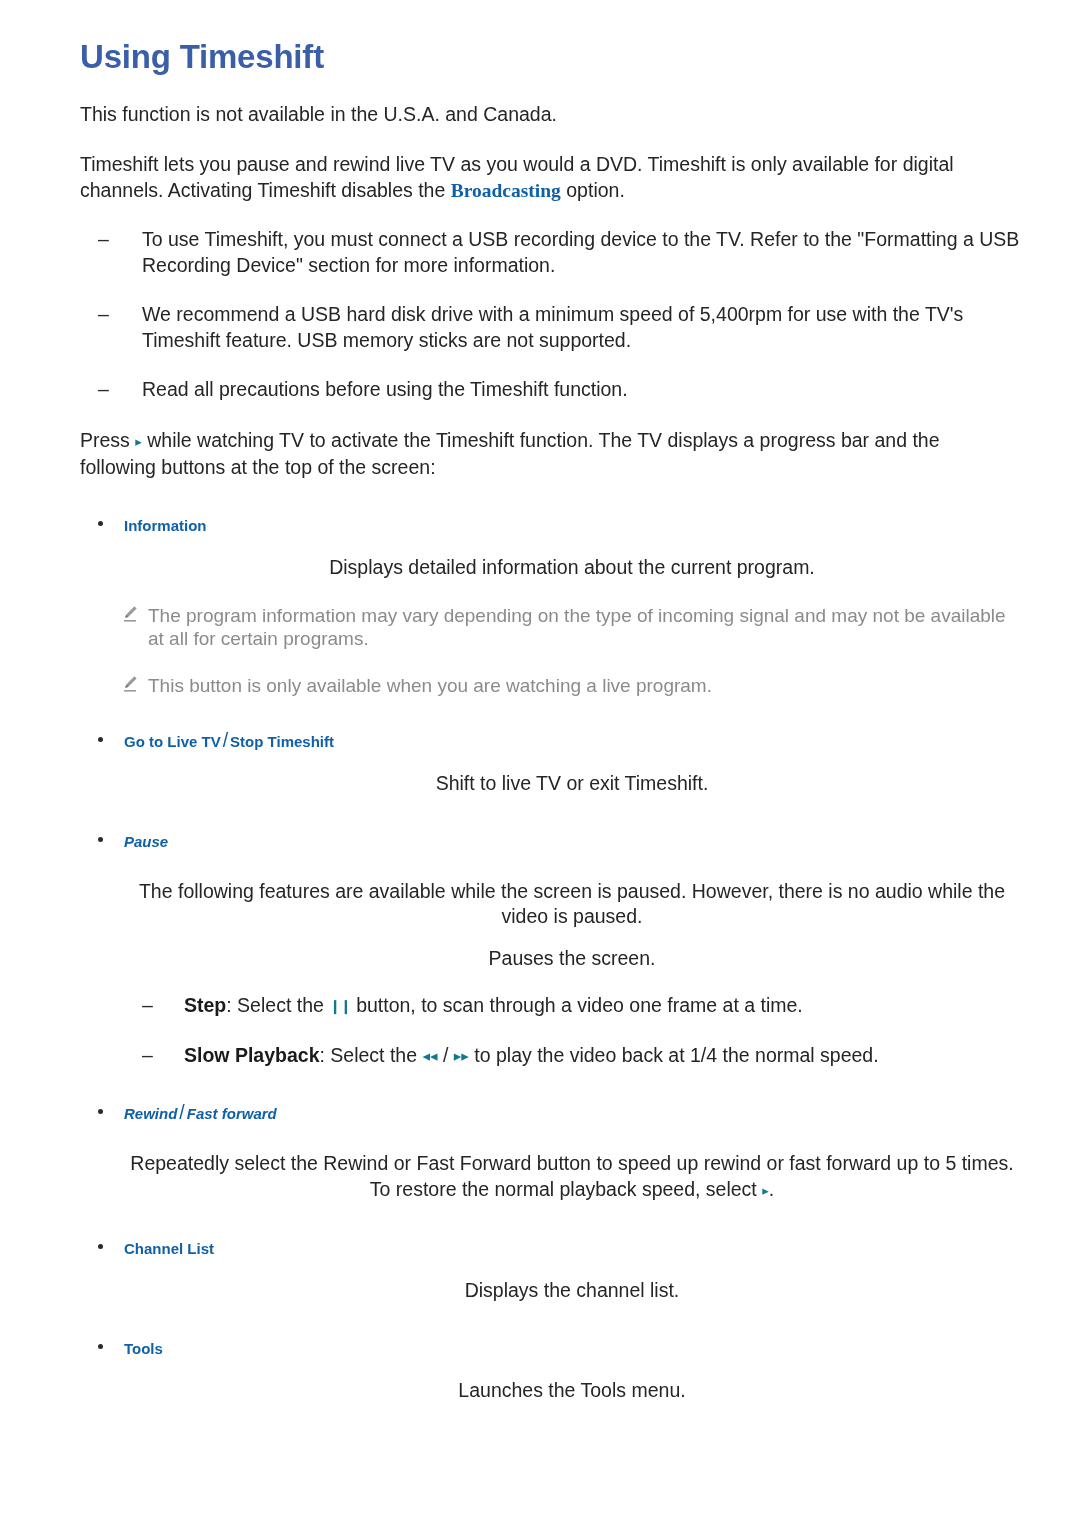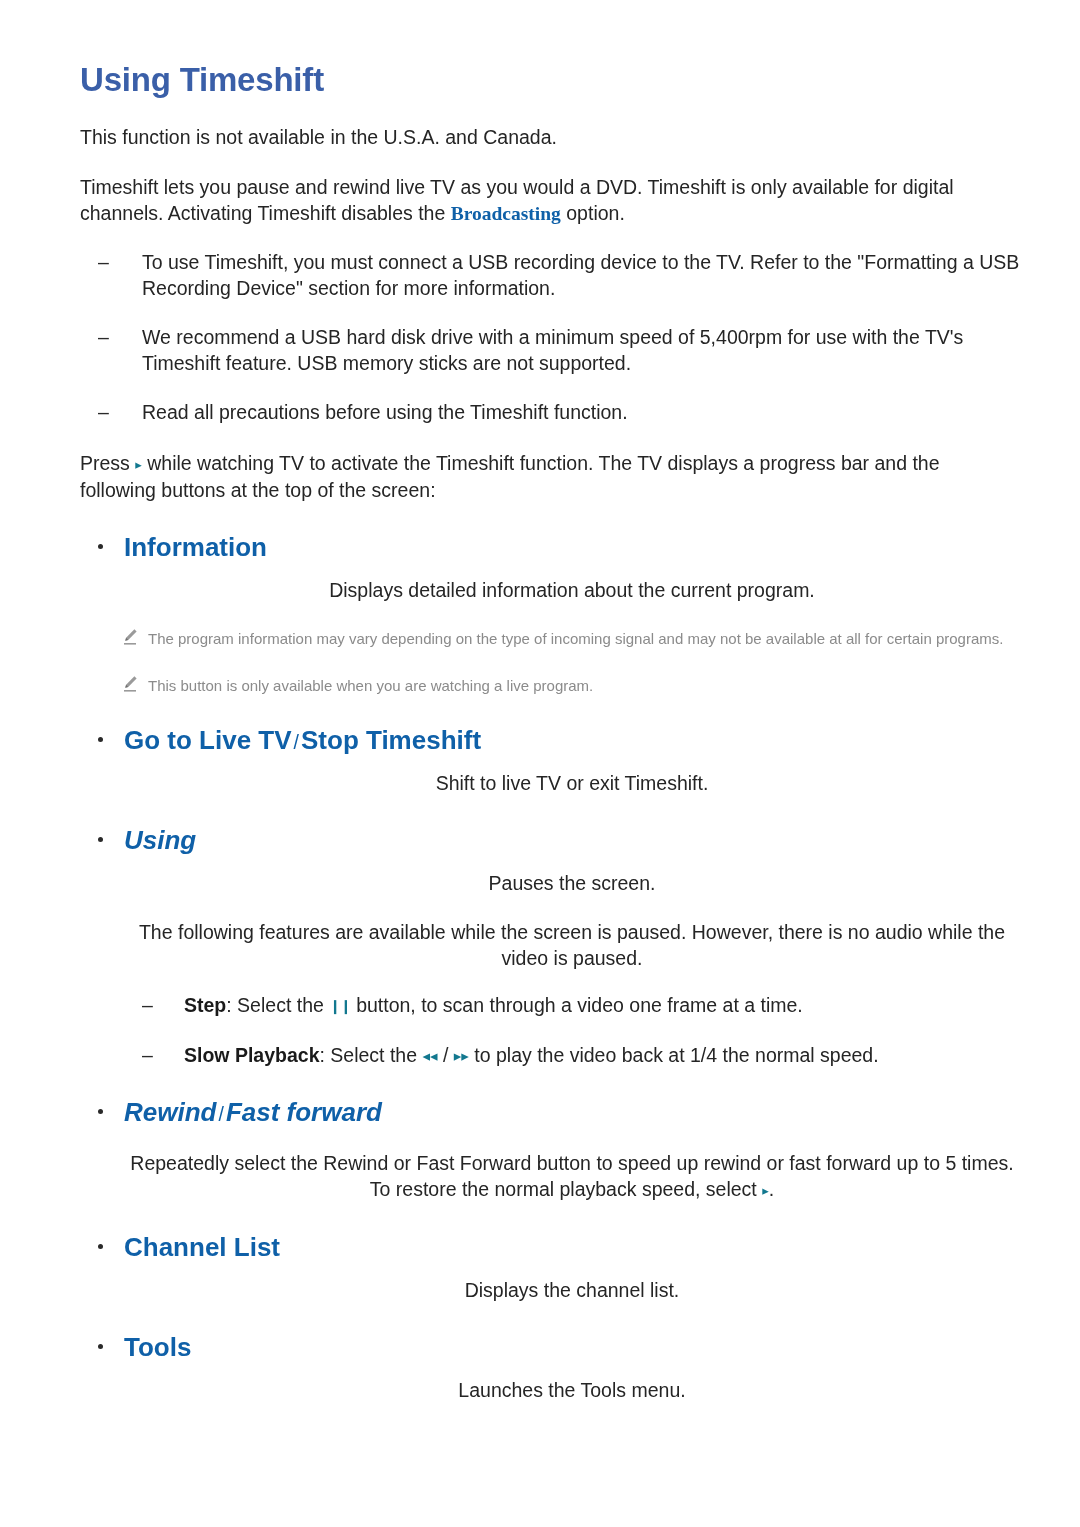--- a/index.html
+++ b/index.html
@@ -12,21 +12,21 @@
     height: 1527px;
     font-family: "Liberation Sans", "DejaVu Sans", sans-serif;
     color: #222222;
     -webkit-font-smoothing: antialiased;
   }
   .page {
     position: relative;
     width: 1080px;
     height: 1527px;
     box-sizing: border-box;
-    padding: 48px 60px 0 80px;
+    padding: 25px 60px 0 80px;
   }
 
   
   .page-title {
     color: #3a5fa8;
     font-size: 33px;
     font-weight: bold;
     letter-spacing: -0.2px;
     margin: 12px 0 0 0;
     line-height: 1.2;
@@ -80,21 +80,21 @@
     left: 18px;
     top: 10px;
     width: 5px;
     height: 5px;
     border-radius: 50%;
     background: #2a2a2a;
   }
   .bullet-head .bh-text {
     color: #0f60a8;
     font-weight: bold;
-    font-size: 26px;
+    font-size: 15px;
   }
   .bullet-head .bh-text.oblique {
     font-style: italic;
   }
   .bullet-head .sep {
     color: #0f60a8;
     font-weight: normal;
     padding: 0 2px;
   }
 
@@ -108,21 +108,21 @@
     max-width: 900px;
     text-align: center;
   }
   .bullet-desc.gap { margin-top: 24px; }
 
   
   .note {
     position: relative;
     margin: 24px 0 0 0;
     padding-left: 68px;
-    font-size: 15px;
+    font-size: 19px;
     line-height: 23px;
     color: #8b8b8b;
     max-width: 930px;
   }
   .note .pencil-icon {
     position: absolute;
     left: 42px;
     top: 1px;
     width: 17px;
     height: 18px;
@@ -214,24 +214,24 @@
   </div>
 
   <div class="bullet-head">
     <span class="bullet-dot"></span>
     <span class="bh-text">Go to Live TV</span><span class="sep">/</span><span class="bh-text">Stop Timeshift</span>
   </div>
   <p class="bullet-desc">Shift to live TV or exit Timeshift.</p>
 
   <div class="bullet-head">
     <span class="bullet-dot"></span>
-    <span class="bh-text oblique">Using</span>
-  </div>
+    <span class="bh-text oblique">Pause</span>
+  </div>
+  <p class="bullet-desc gap">The following features are available while the screen is paused. However, there is no audio while the video is paused.</p>
   <p class="bullet-desc">Pauses the screen.</p>
-  <p class="bullet-desc gap">The following features are available while the screen is paused. However, there is no audio while the video is paused.</p>
 
   <div class="dash-item lvl2">
     <span class="dash">–</span>
     <span class="bold">Step</span><span>: Select the </span><span class="glyph pause">❙❙</span><span> button, to scan through a video one frame at a time.</span>
   </div>
 
   <div class="dash-item lvl2">
     <span class="dash">–</span>
     <span class="bold">Slow Playback</span><span>: Select the </span><span class="glyph">◂◂</span><span class="slash"> / </span><span class="glyph">▸▸</span><span> to play the video back at 1/4 the normal speed.</span>
   </div>

